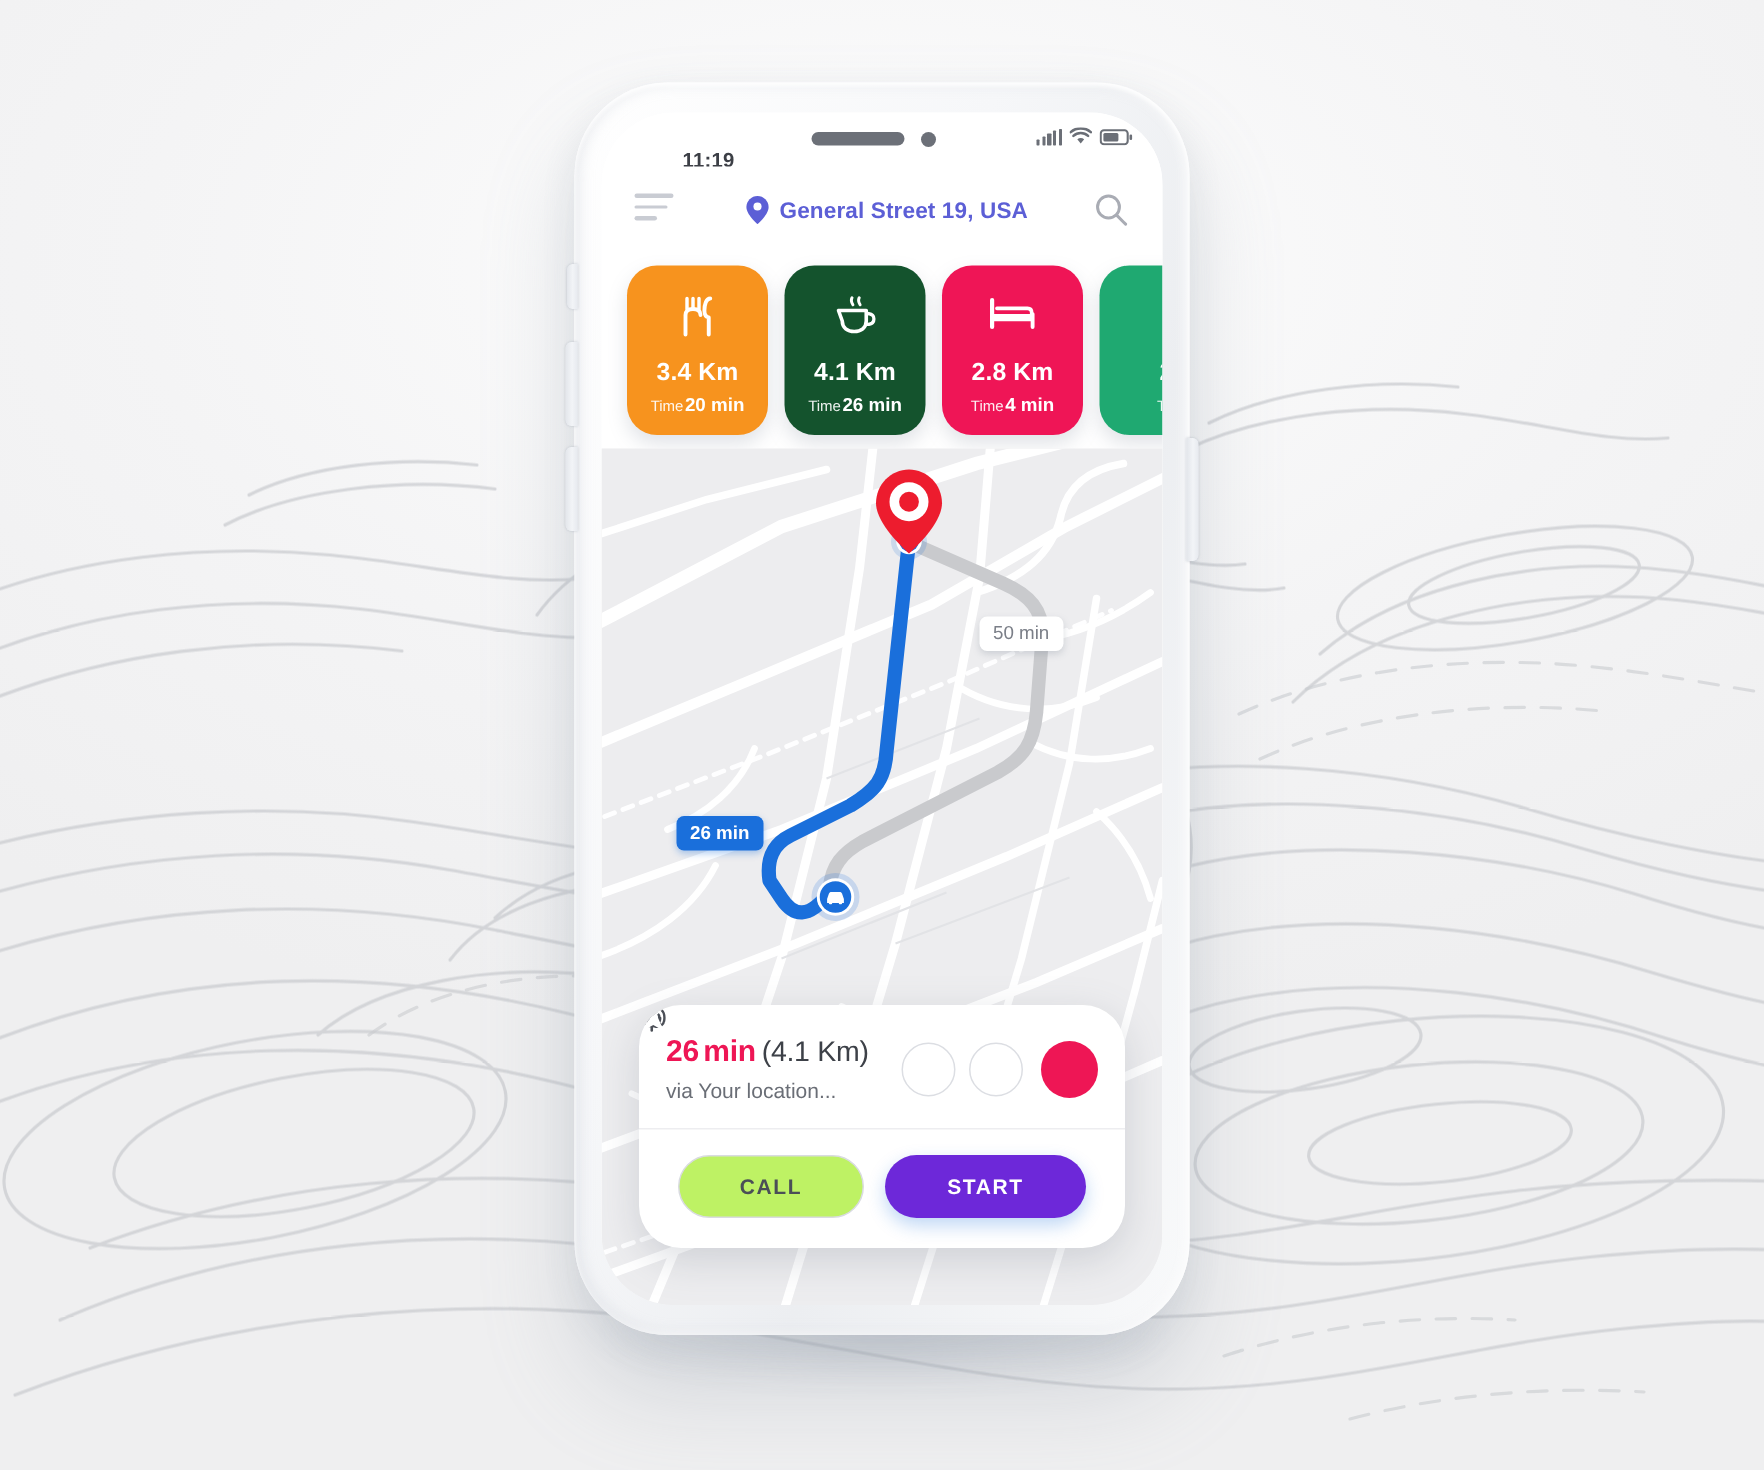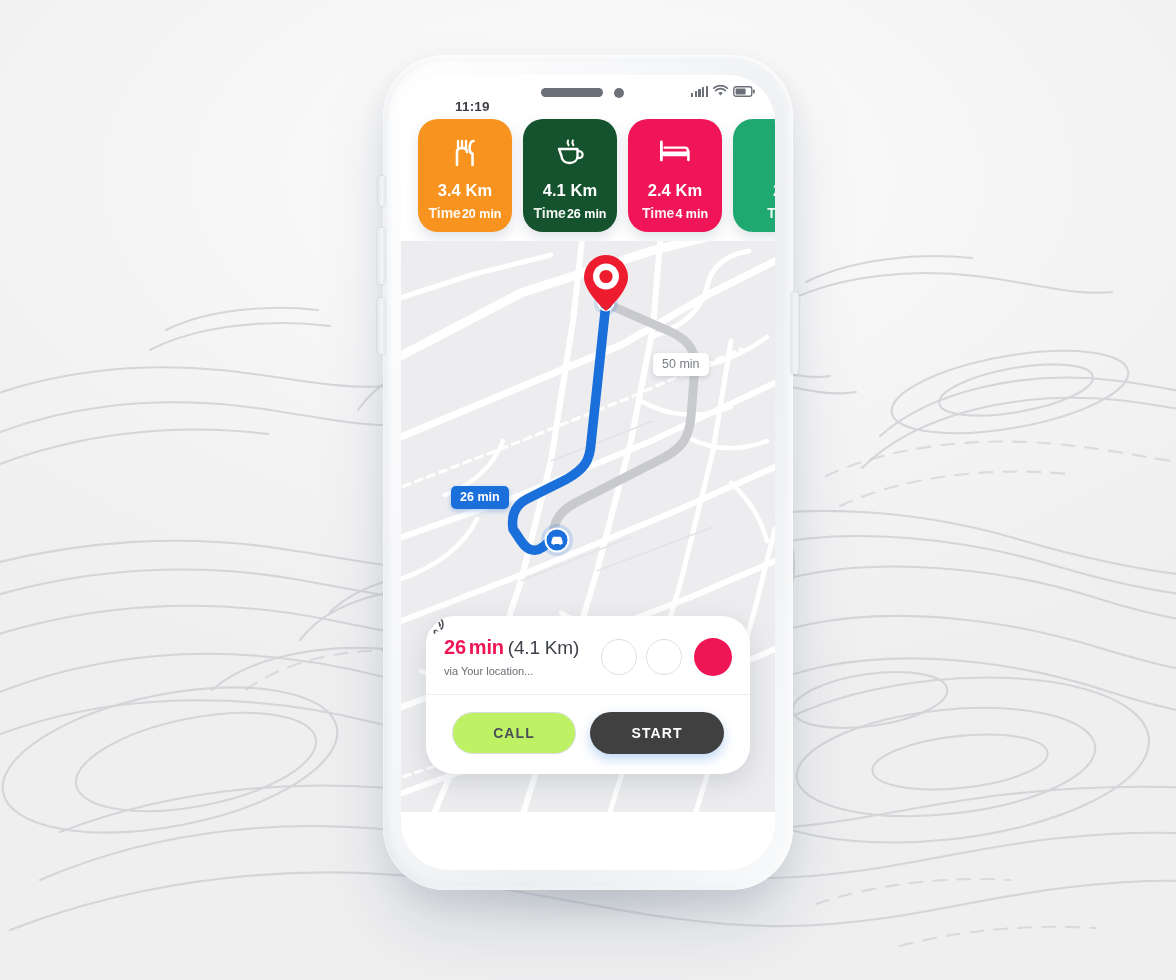--- a/index.html
+++ b/index.html
@@ -156,21 +156,21 @@
     position:absolute; left:0; right:0; top:62px;
     text-align:center;
     color:#ffffff; font-size:16.5px; font-weight:bold;
     letter-spacing:.1px;
   }
   .cat-time {
     position:absolute; left:0; right:0; top:86px;
     text-align:center; color:#ffffff;
     font-size:12.5px; font-weight:bold;
   }
-  .cat-time .lbl { font-size:14px; font-weight:bold; opacity:.92; margin-right:1px; }
+  .cat-time .lbl { font-size:10px; font-weight:normal; opacity:.92; margin-right:1px; }
 
   
   #map {
     position:relative;
     height:571px;
     background:#ededef;
     overflow:hidden;
   }
   #map svg { position:absolute; left:0; top:0; }
 
@@ -207,21 +207,21 @@
     display:flex; align-items:center;
   }
   #eta-block { flex:1; }
   #eta-line {
     font-size:19px; color:#3d4148; letter-spacing:-.2px;
   }
   #eta-line .eta-num { color:#ee1655; font-weight:bold; font-size:20px; }
   #eta-line .eta-unit { color:#ee1655; font-weight:bold; font-size:20px; margin-left:3px; }
   #eta-line .eta-dist { margin-left:4px; }
   #eta-via {
-    margin-top:6px; font-size:11px; color:#6a6e76;
+    margin-top:6px; font-size:14px; color:#6a6e76;
   }
   .round-btn {
     width:36px; height:36px; border-radius:50%;
     display:flex; align-items:center; justify-content:center;
     flex:0 0 auto;
   }
   .round-btn.outline { border:1.4px solid #dcdee3; background:#fff; margin-left:9px; }
   .round-btn.danger { background:#ee1655; margin-left:12px; width:38px; height:38px; }
 
   #sheet-divider { height:1px; background:#ededf0; margin:0 0; }
@@ -232,21 +232,21 @@
   }
   .act-btn {
     height:42px; border-radius:22px;
     display:flex; align-items:center; justify-content:center; gap:9px;
     font-size:14px; font-weight:bold; letter-spacing:1.1px;
   }
   #btn-call {
     flex:0 0 124px; border:1.3px solid #d9dbe0; background:#bef264; color:#4b4f57;
   }
   #btn-start {
-    flex:1; background:#404040; color:#ffffff;
+    flex:1; background:#6d28d9; color:#ffffff;
     box-shadow:0 5px 12px rgba(26,111,219,.28);
   }
 </style>
 </head>
 <body>
 
 <div id="bg-gradient"></div>
 
 <svg id="topo-bg" viewBox="0 0 1176 980" xmlns="http://www.w3.org/2000/svg">
   <g fill="none" stroke="#c9cbcf" stroke-width="2.1" stroke-linecap="round" opacity="0.72">
@@ -330,20 +330,38 @@
         <path d="M0.8 3.1 A10.2 10.2 0 0 1 14.2 3.1" stroke="#6b6f77" stroke-width="1.7" fill="none" stroke-linecap="round"></path>
       </svg>
       <svg width="22" height="11" viewBox="0 0 22 11">
         <rect x="0.8" y="0.8" width="18" height="9.4" rx="2.2" fill="none" stroke="#6b6f77" stroke-width="1.4"></rect>
         <rect x="2.6" y="2.6" width="10" height="5.8" rx="1" fill="#6b6f77"></rect>
         <rect x="20" y="3.6" width="1.8" height="3.8" rx=".9" fill="#6b6f77"></rect>
       </svg>
     </div>
   </div>
 
+  <div id="app-header">
+    <div id="menu-icon">
+      <span></span>
+        <span></span>
+        <span></span>
+    </div>
+    <div id="header-center">
+      <svg width="16" height="20" viewBox="0 0 16 20">
+        <path d="M8 0.6 C 3.9 0.6 0.6 3.9 0.6 8 C 0.6 13.2 8 19.4 8 19.4 C 8 19.4 15.4 13.2 15.4 8 C 15.4 3.9 12.1 0.6 8 0.6 Z" fill="#5c5fd6"></path>
+        <circle cx="8" cy="7.7" r="2.7" fill="#ffffff"></circle>
+      </svg>
+      <span id="header-address">General Street 19, USA</span>
+    </div>
+    <svg id="search-icon" width="24" height="24" viewBox="0 0 24 24">
+      <circle cx="10" cy="10" r="7.3" fill="none" stroke="#a9acb4" stroke-width="2"></circle>
+      <line x1="15.4" y1="15.4" x2="21.4" y2="21.4" stroke="#a9acb4" stroke-width="2" stroke-linecap="round"></line>
+    </svg>
+  </div>
 
   <div id="cards-strip">
     <div id="cards-row">
 
       <div class="cat-card" style="background:#f7931e">
         <div class="cat-icon">
           <svg width="27" height="28" viewBox="0 0 27 28">
             <path d="M6 2 L6 9 M10 2 L10 9 M14 2 L14 9" stroke="#fff" stroke-width="2.3" stroke-linecap="round"></path>
             <path d="M10 9 C 6 9 5 11 5 13 L 5 26" stroke="#fff" stroke-width="2.6" fill="none" stroke-linecap="round"></path>
             <path d="M10 9 C 14 9 15 11 15 13" stroke="#fff" stroke-width="2.6" fill="none" stroke-linecap="round"></path>
@@ -373,21 +391,21 @@
 
       <div class="cat-card" style="background:#ef1556">
         <div class="cat-icon">
           <svg width="32" height="24" viewBox="0 0 32 24">
             <path d="M2.4 3 L2.4 21" stroke="#fff" stroke-width="2.8" stroke-linecap="round"></path>
             <path d="M2.4 12.4 L29.2 12.4 L29.2 17.2 L2.4 17.2 Z" fill="#fff"></path>
             <path d="M29.4 12.4 L29.4 21" stroke="#fff" stroke-width="2.6" stroke-linecap="round"></path>
             <path d="M5.6 8.6 L26 8.6 C 27.8 8.6 28.8 9.8 28.8 11.6 L 28.8 12.4" fill="none" stroke="#fff" stroke-width="2.4" stroke-linecap="round"></path>
           </svg>
         </div>
-        <div class="cat-km">2.4 Km</div>
+        <div class="cat-km">2.8 Km</div>
         <div class="cat-time">
           <span class="lbl">Time</span><span>4 min</span>
         </div>
       </div>
 
       <div class="cat-card" style="background:#1fa971">
         <div class="cat-km">2.</div>
         <div class="cat-time">
           <span class="lbl">Tim</span><span></span>
         </div>

